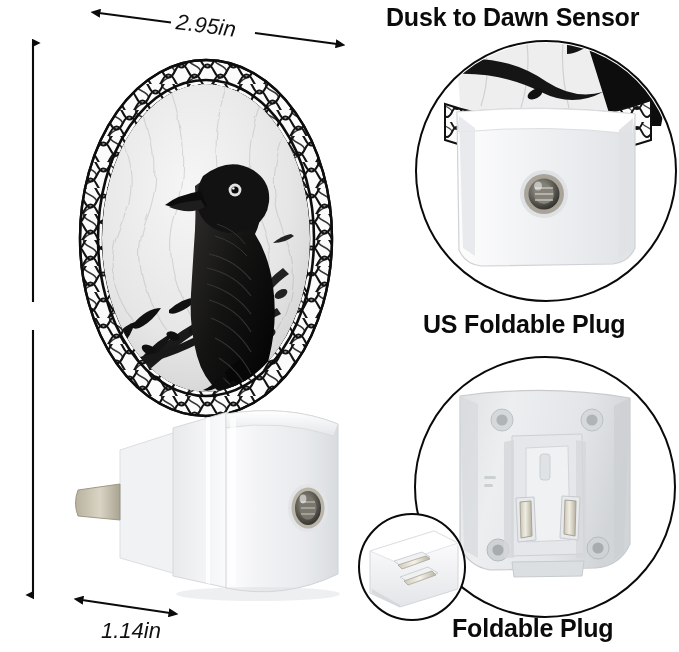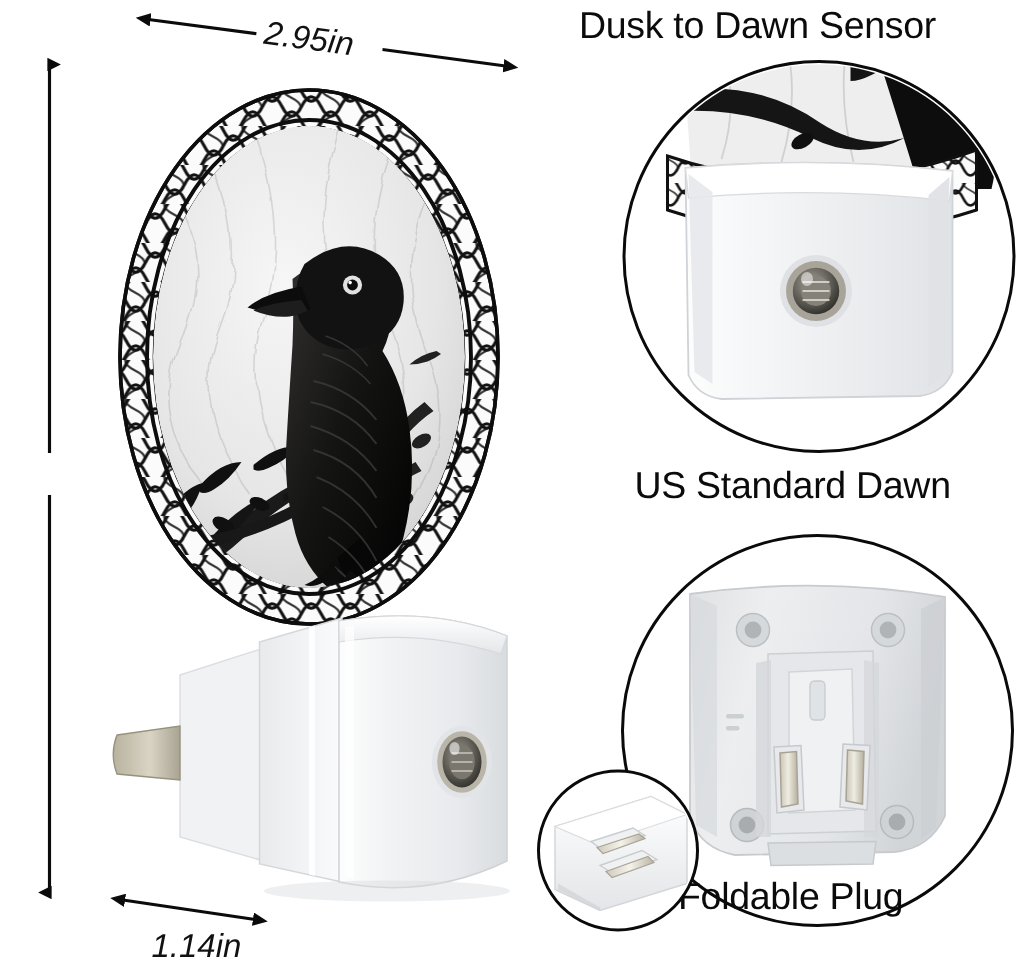--- a/index.html
+++ b/index.html
@@ -1,25 +1,25 @@
 <!DOCTYPE html>
 <html><head>
 <meta charset="utf-8">
 <style>
   html,body{margin:0;padding:0;background:#ffffff;}
   body{width:679px;height:652px;position:relative;overflow:hidden;
        font-family:"Liberation Sans", sans-serif;color:#111;}
   .stage{position:absolute;inset:0;width:679px;height:652px;background:#fff;}
 
   
-  .heading{position:absolute;font-weight:normal;color:#0b0b0b;
+  .heading{position:absolute;font-weight:bold;color:#0b0b0b;
            letter-spacing:-0.2px;white-space:nowrap;}
   #h-dusk{left:386px;top:3px;font-size:25px;}
   #h-usplug{left:423px;top:310px;font-size:25px;}
-  #h-foldable{left:452px;top:584px;font-size:25px;}
+  #h-foldable{left:452px;top:614px;font-size:25px;}
 
   
   .dimlabel{position:absolute;font-style:italic;font-size:22px;color:#111;
             background:#fff;white-space:nowrap;}
   #d-width{left:171px;top:13px;padding:0 5px;transform:rotate(7.5deg);}
   #d-height{left:0px;top:303px;padding:2px 3px;}
   #d-depth{left:97px;top:618px;padding:0 4px;}
 
   
   .arrowsvg{position:absolute;overflow:visible;}
@@ -422,16 +422,16 @@
           <path d="M40 62 L68 52 L78 58 L50 68 Z" fill="#f0f1f3" stroke="#c9ccd0" stroke-width=".9"></path>
           <path d="M44 66 L72 56 L76 60 L48 70 Z" fill="url(#c3blade)" stroke="#a9a495" stroke-width=".8"></path>
         </g>
 
         <path d="M12 74 L40 90 L40 92 L12 78 Z" fill="#cdd0d3" opacity=".6"></path>
       </g>
     </svg>
   </div>
 
   <div class="heading" id="h-dusk">Dusk to Dawn Sensor</div>
-  <div class="heading" id="h-usplug">US Standard Dawn</div>
+  <div class="heading" id="h-usplug">US Foldable Plug</div>
   <div class="heading" id="h-foldable">Foldable Plug</div>
 
 </div>
 
 </body></html>

